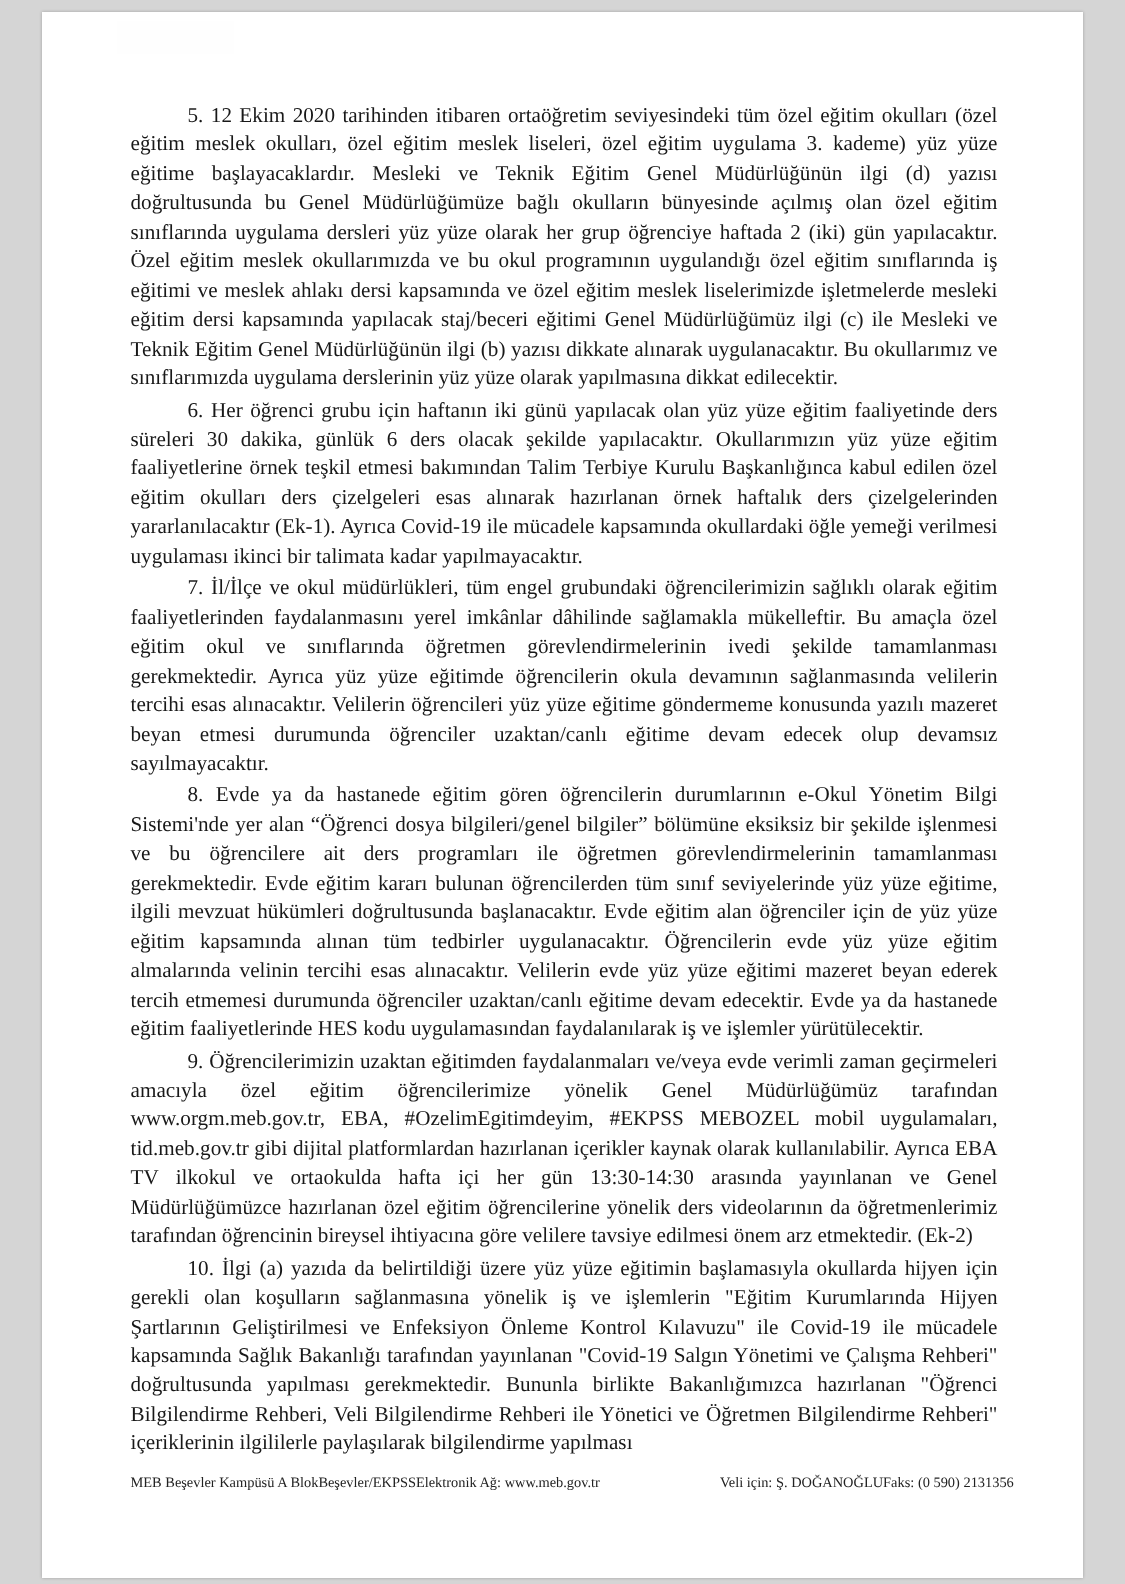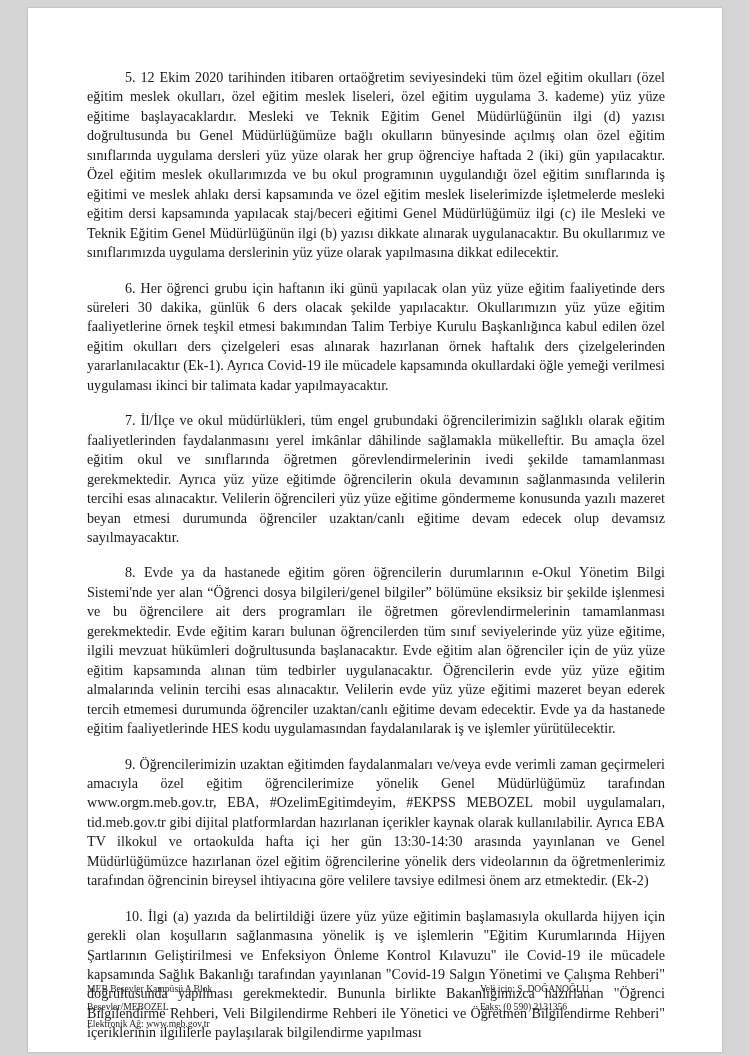--- a/index.html
+++ b/index.html
@@ -41,34 +41,34 @@
     margin: 0 0 0.0em 0;
     text-align: justify;
     text-justify: inter-word;
     font-size: 14.1px;
     line-height: 19.45px;
     color: #181818;
     text-indent: 38px;
     letter-spacing: 0.02px;
     -webkit-font-smoothing: antialiased;
   }
-  p.para + p.para { margin-top: 16px; }
+  p.para + p.para { margin-top: 2px; }
 
   .footer {
     position: absolute;
     left: 59px;
     top: 972px;
     width: 578px;
     display: flex;
     justify-content: space-between;
     font-size: 9.6px;
     line-height: 17.6px;
     color: #222222;
   }
-  .footer-col { display: flex; flex-direction: column; }
+  .footer-col { display: flex; flex-direction: row; }
   .footer-col-right { width: 185px; }
   .footer-line { white-space: nowrap; }
 
   .top-artifact {
     position: absolute;
     left: 50px;
     top: 6px;
     width: 78px;
     height: 22px;
     background: #fdfdfd;
@@ -96,21 +96,21 @@
       <p class="para">6. Her öğrenci grubu için haftanın iki günü yapılacak olan yüz yüze eğitim faaliyetinde ders süreleri 30 dakika, günlük 6 ders olacak şekilde yapılacaktır. Okullarımızın yüz yüze eğitim faaliyetlerine örnek teşkil etmesi bakımından Talim Terbiye Kurulu Başkanlığınca kabul edilen özel eğitim okulları ders çizelgeleri esas alınarak hazırlanan örnek haftalık ders çizelgelerinden yararlanılacaktır (Ek-1). Ayrıca Covid-19 ile mücadele kapsamında okullardaki öğle yemeği verilmesi uygulaması ikinci bir talimata kadar yapılmayacaktır.</p>
       <p class="para">7. İl/İlçe ve okul müdürlükleri, tüm engel grubundaki öğrencilerimizin sağlıklı olarak eğitim faaliyetlerinden faydalanmasını yerel imkânlar dâhilinde sağlamakla mükelleftir. Bu amaçla özel eğitim okul ve sınıflarında öğretmen görevlendirmelerinin ivedi şekilde tamamlanması gerekmektedir. Ayrıca yüz yüze eğitimde öğrencilerin okula devamının sağlanmasında velilerin tercihi esas alınacaktır. Velilerin öğrencileri yüz yüze eğitime göndermeme konusunda yazılı mazeret beyan etmesi durumunda öğrenciler uzaktan/canlı eğitime devam edecek olup devamsız sayılmayacaktır.</p>
       <p class="para">8. Evde ya da hastanede eğitim gören öğrencilerin durumlarının e-Okul Yönetim Bilgi Sistemi'nde yer alan “Öğrenci dosya bilgileri/genel bilgiler” bölümüne eksiksiz bir şekilde işlenmesi ve bu öğrencilere ait ders programları ile öğretmen görevlendirmelerinin tamamlanması gerekmektedir. Evde eğitim kararı bulunan öğrencilerden tüm sınıf seviyelerinde yüz yüze eğitime, ilgili mevzuat hükümleri doğrultusunda başlanacaktır. Evde eğitim alan öğrenciler için de yüz yüze eğitim kapsamında alınan tüm tedbirler uygulanacaktır. Öğrencilerin evde yüz yüze eğitim almalarında velinin tercihi esas alınacaktır. Velilerin evde yüz yüze eğitimi mazeret beyan ederek tercih etmemesi durumunda öğrenciler uzaktan/canlı eğitime devam edecektir. Evde ya da hastanede eğitim faaliyetlerinde HES kodu uygulamasından faydalanılarak iş ve işlemler yürütülecektir.</p>
       <p class="para">9. Öğrencilerimizin uzaktan eğitimden faydalanmaları ve/veya evde verimli zaman geçirmeleri amacıyla özel eğitim öğrencilerimize yönelik Genel Müdürlüğümüz tarafından www.orgm.meb.gov.tr, EBA, #OzelimEgitimdeyim, #EKPSS MEBOZEL mobil uygulamaları, tid.meb.gov.tr gibi dijital platformlardan hazırlanan içerikler kaynak olarak kullanılabilir. Ayrıca EBA TV ilkokul ve ortaokulda hafta içi her gün 13:30-14:30 arasında yayınlanan ve Genel Müdürlüğümüzce hazırlanan özel eğitim öğrencilerine yönelik ders videolarının da öğretmenlerimiz tarafından öğrencinin bireysel ihtiyacına göre velilere tavsiye edilmesi önem arz etmektedir. (Ek-2)</p>
       <p class="para">10. İlgi (a) yazıda da belirtildiği üzere yüz yüze eğitimin başlamasıyla okullarda hijyen için gerekli olan koşulların sağlanmasına yönelik iş ve işlemlerin "Eğitim Kurumlarında Hijyen Şartlarının Geliştirilmesi ve Enfeksiyon Önleme Kontrol Kılavuzu" ile Covid-19 ile mücadele kapsamında Sağlık Bakanlığı tarafından yayınlanan "Covid-19 Salgın Yönetimi ve Çalışma Rehberi" doğrultusunda yapılması gerekmektedir. Bununla birlikte Bakanlığımızca hazırlanan "Öğrenci Bilgilendirme Rehberi, Veli Bilgilendirme Rehberi ile Yönetici ve Öğretmen Bilgilendirme Rehberi" içeriklerinin ilgililerle paylaşılarak bilgilendirme yapılması</p>
     </div>
 
     <div class="footer">
       <div class="footer-col footer-col-left">
         <span class="footer-line">MEB Beşevler Kampüsü A Blok</span>
-        <span class="footer-line">Beşevler/MEBOZEL</span>
+        <span class="footer-line">Beşevler/EKPSS</span>
         <span class="footer-line">Elektronik Ağ: www.meb.gov.tr</span>
       </div>
       <div class="footer-col footer-col-right">
         <span class="footer-line">Veli için: Ş. DOĞANOĞLU</span>
         <span class="footer-line">Faks: (0 590) 2131356</span>
       </div>
     </div>
   </div>
 </div>
 

